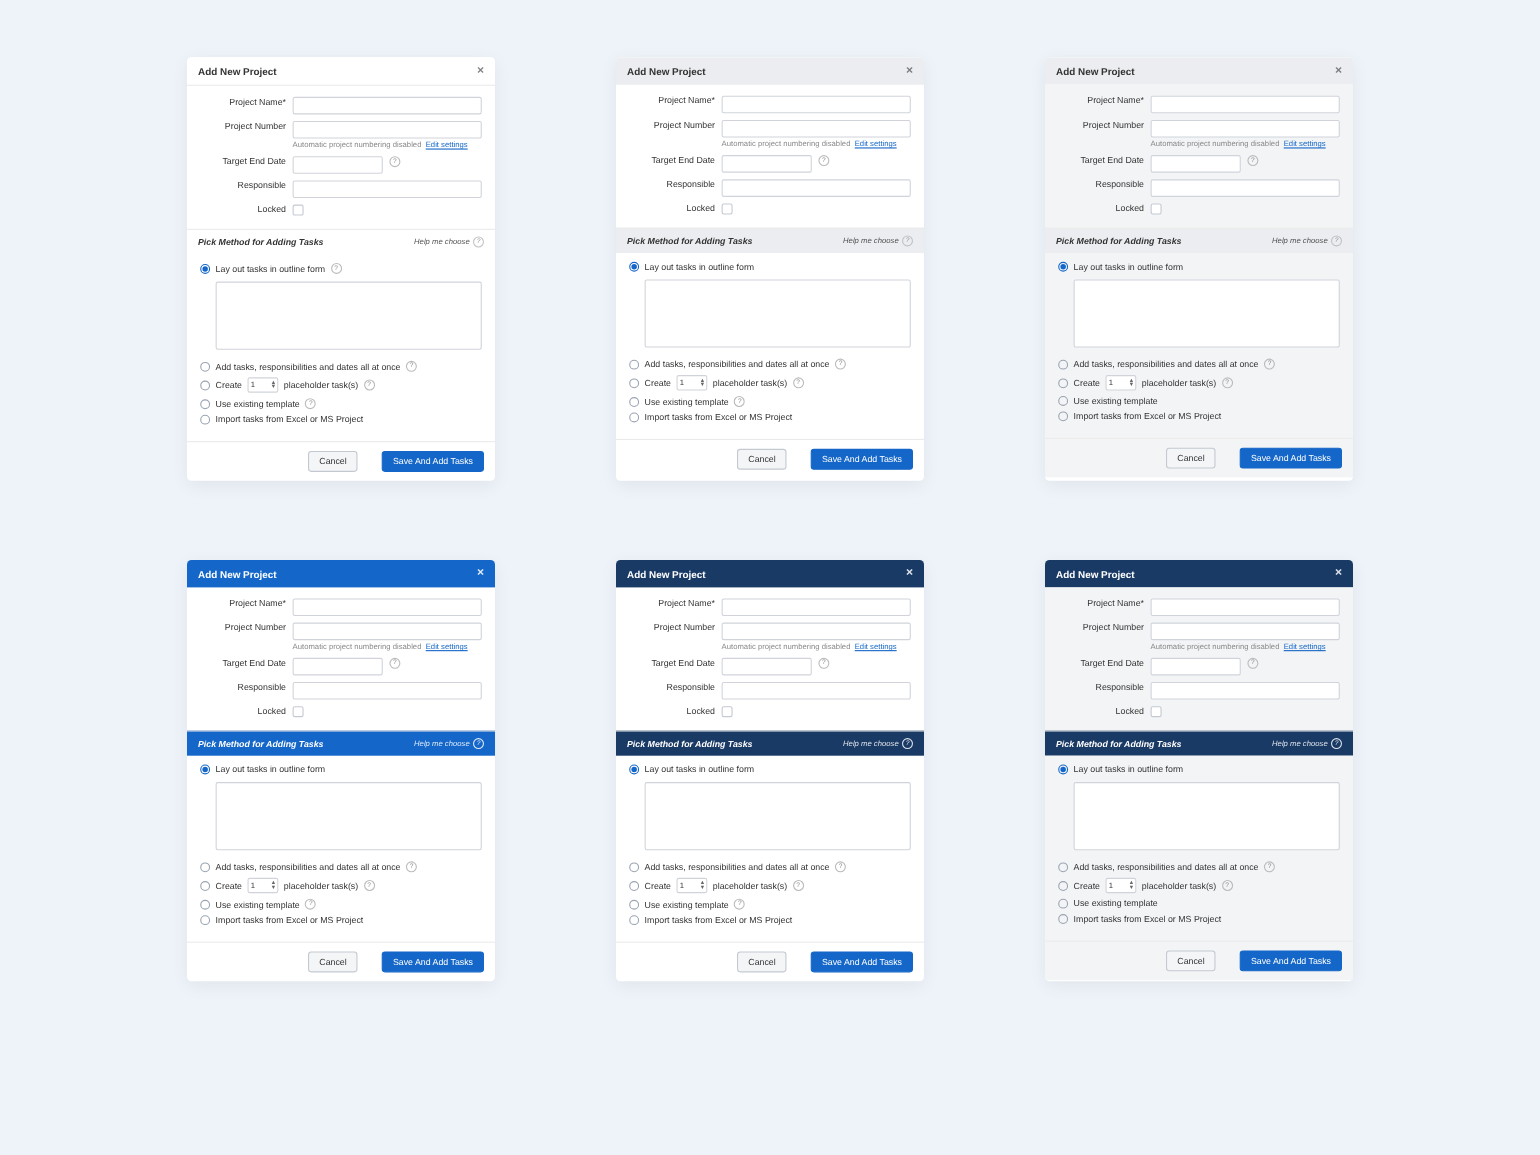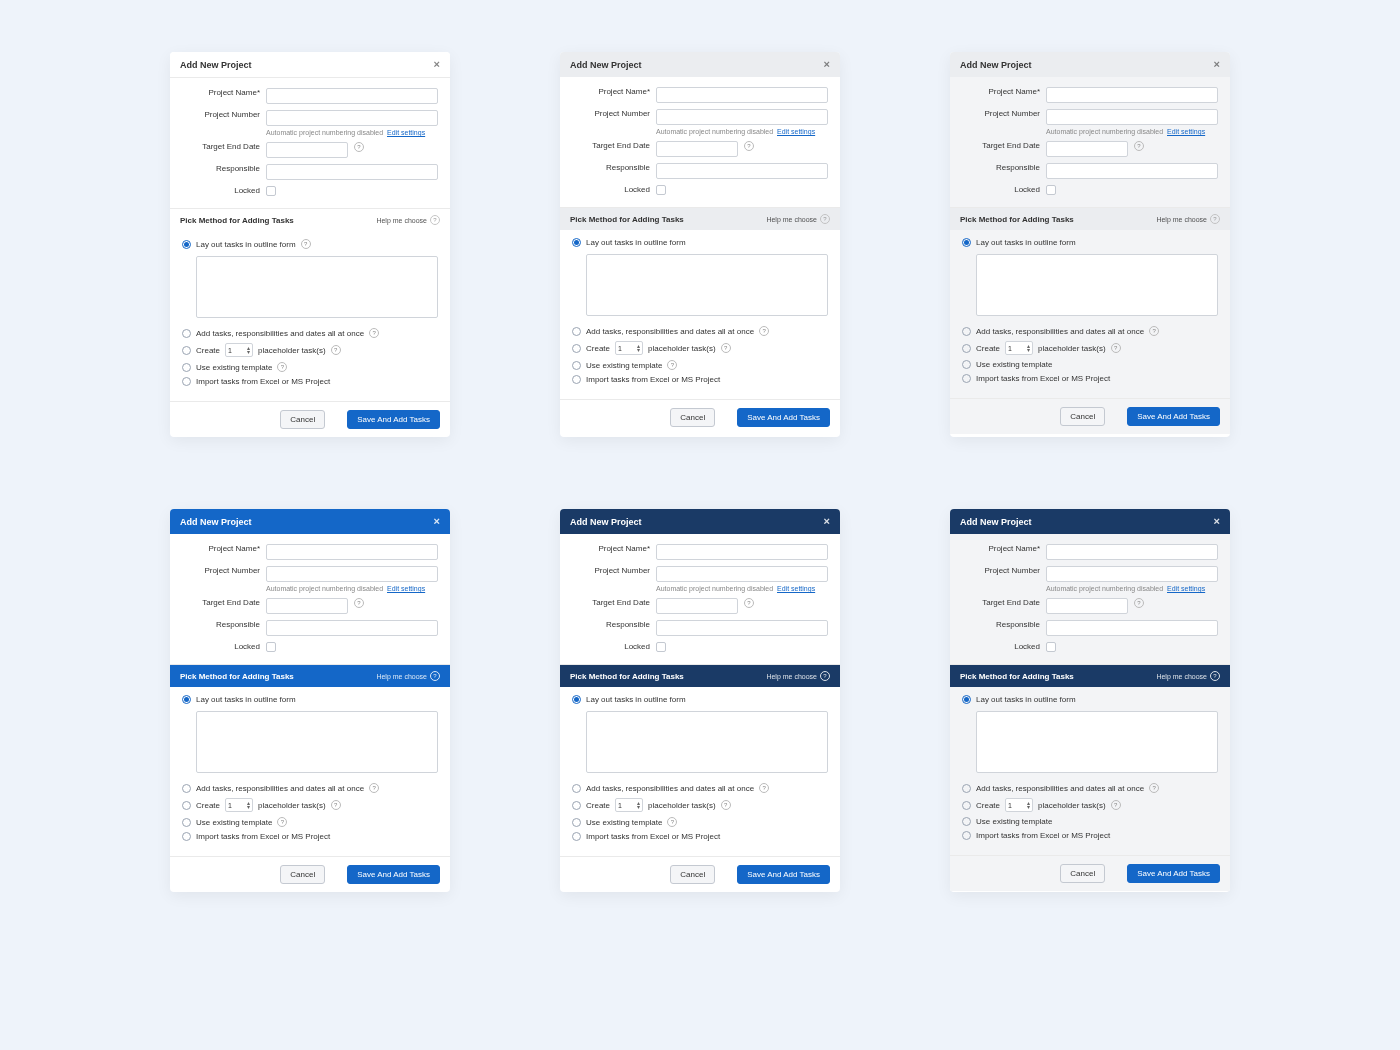--- a/index.html
+++ b/index.html
@@ -102,20 +102,21 @@
 
   
   .sect {
     padding: 6px 10px;
     display: flex;
     justify-content: space-between;
     align-items: center;
     font-size: 8px;
     font-weight: 600;
     border-top: 1px solid #eaeaea;
+    font-style: italic;
   }
   .sect-white   { background: #fff; color:#333;}
   .sect-light   { background: #ebedf0; color:#333;}
   .sect-blue    { background: #1467c8; color:#fff;}
   .sect-darkblue{ background: #1a3a66; color:#fff;}
   .sect .right {
     font-weight: 400;
     font-size: 7px;
     display: flex;
     align-items: center;

